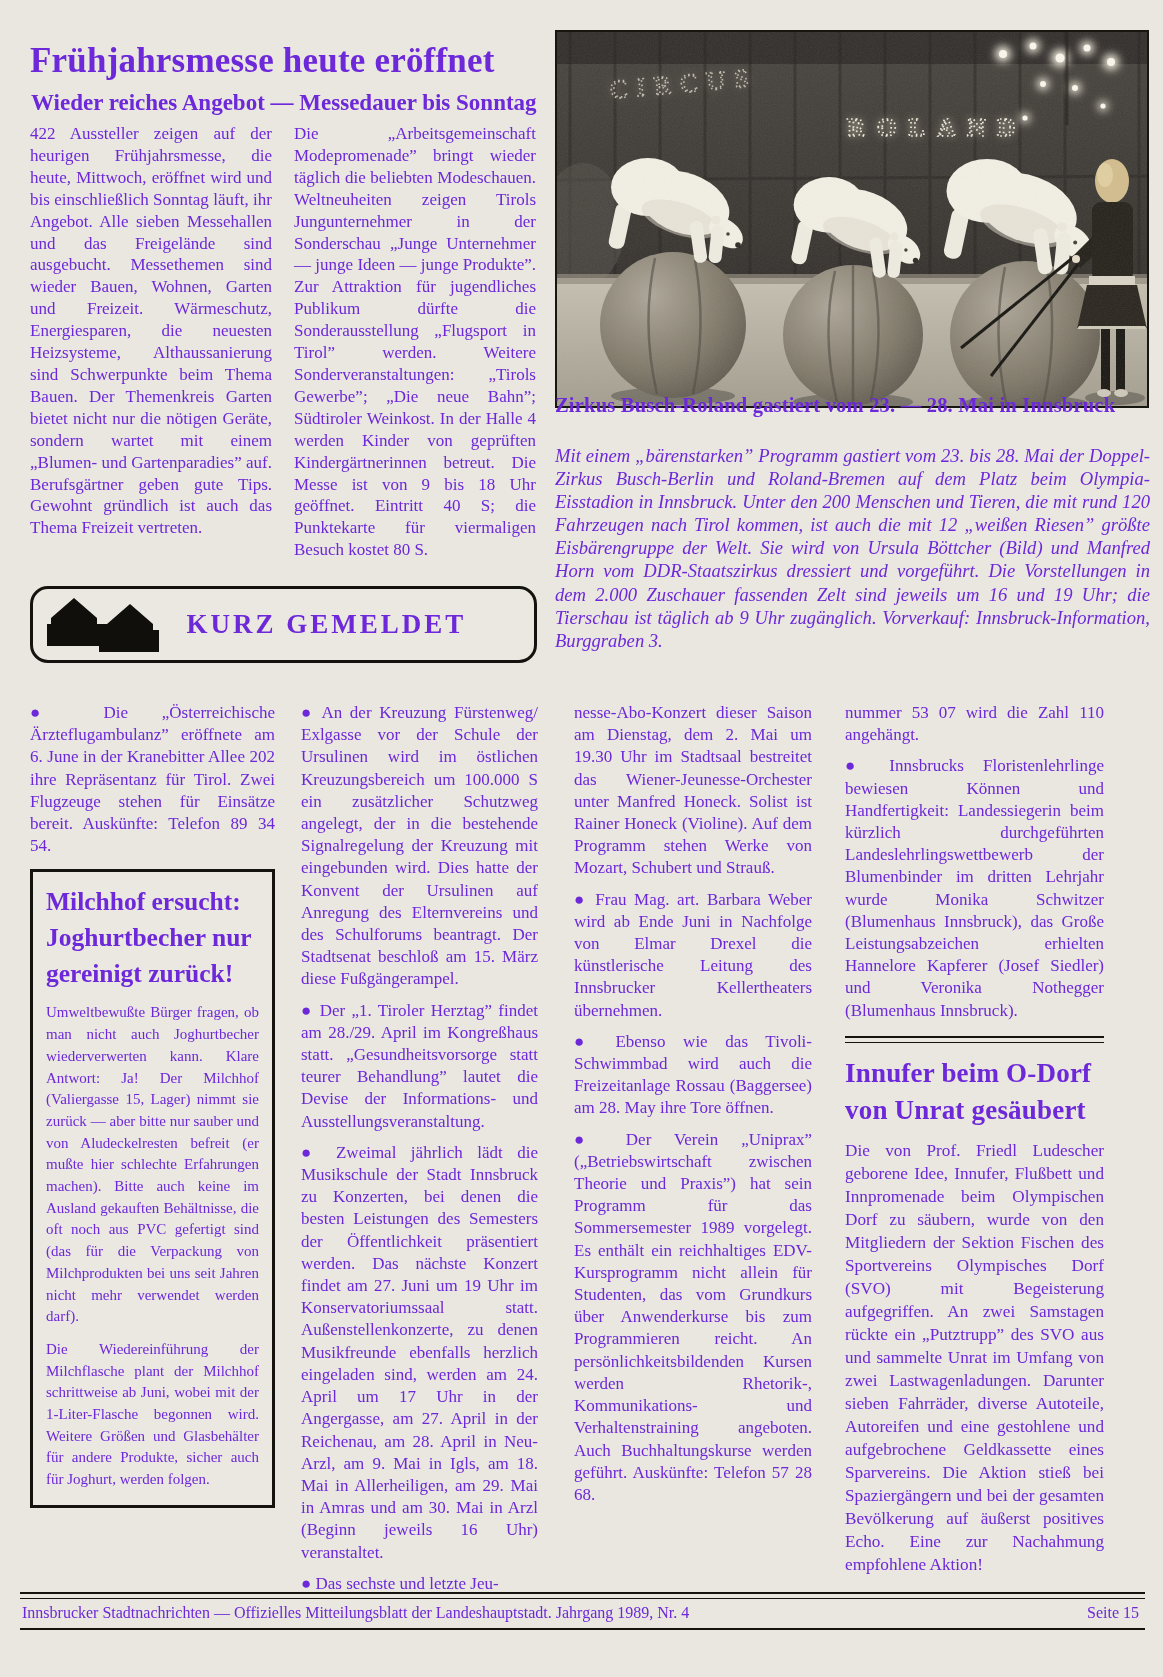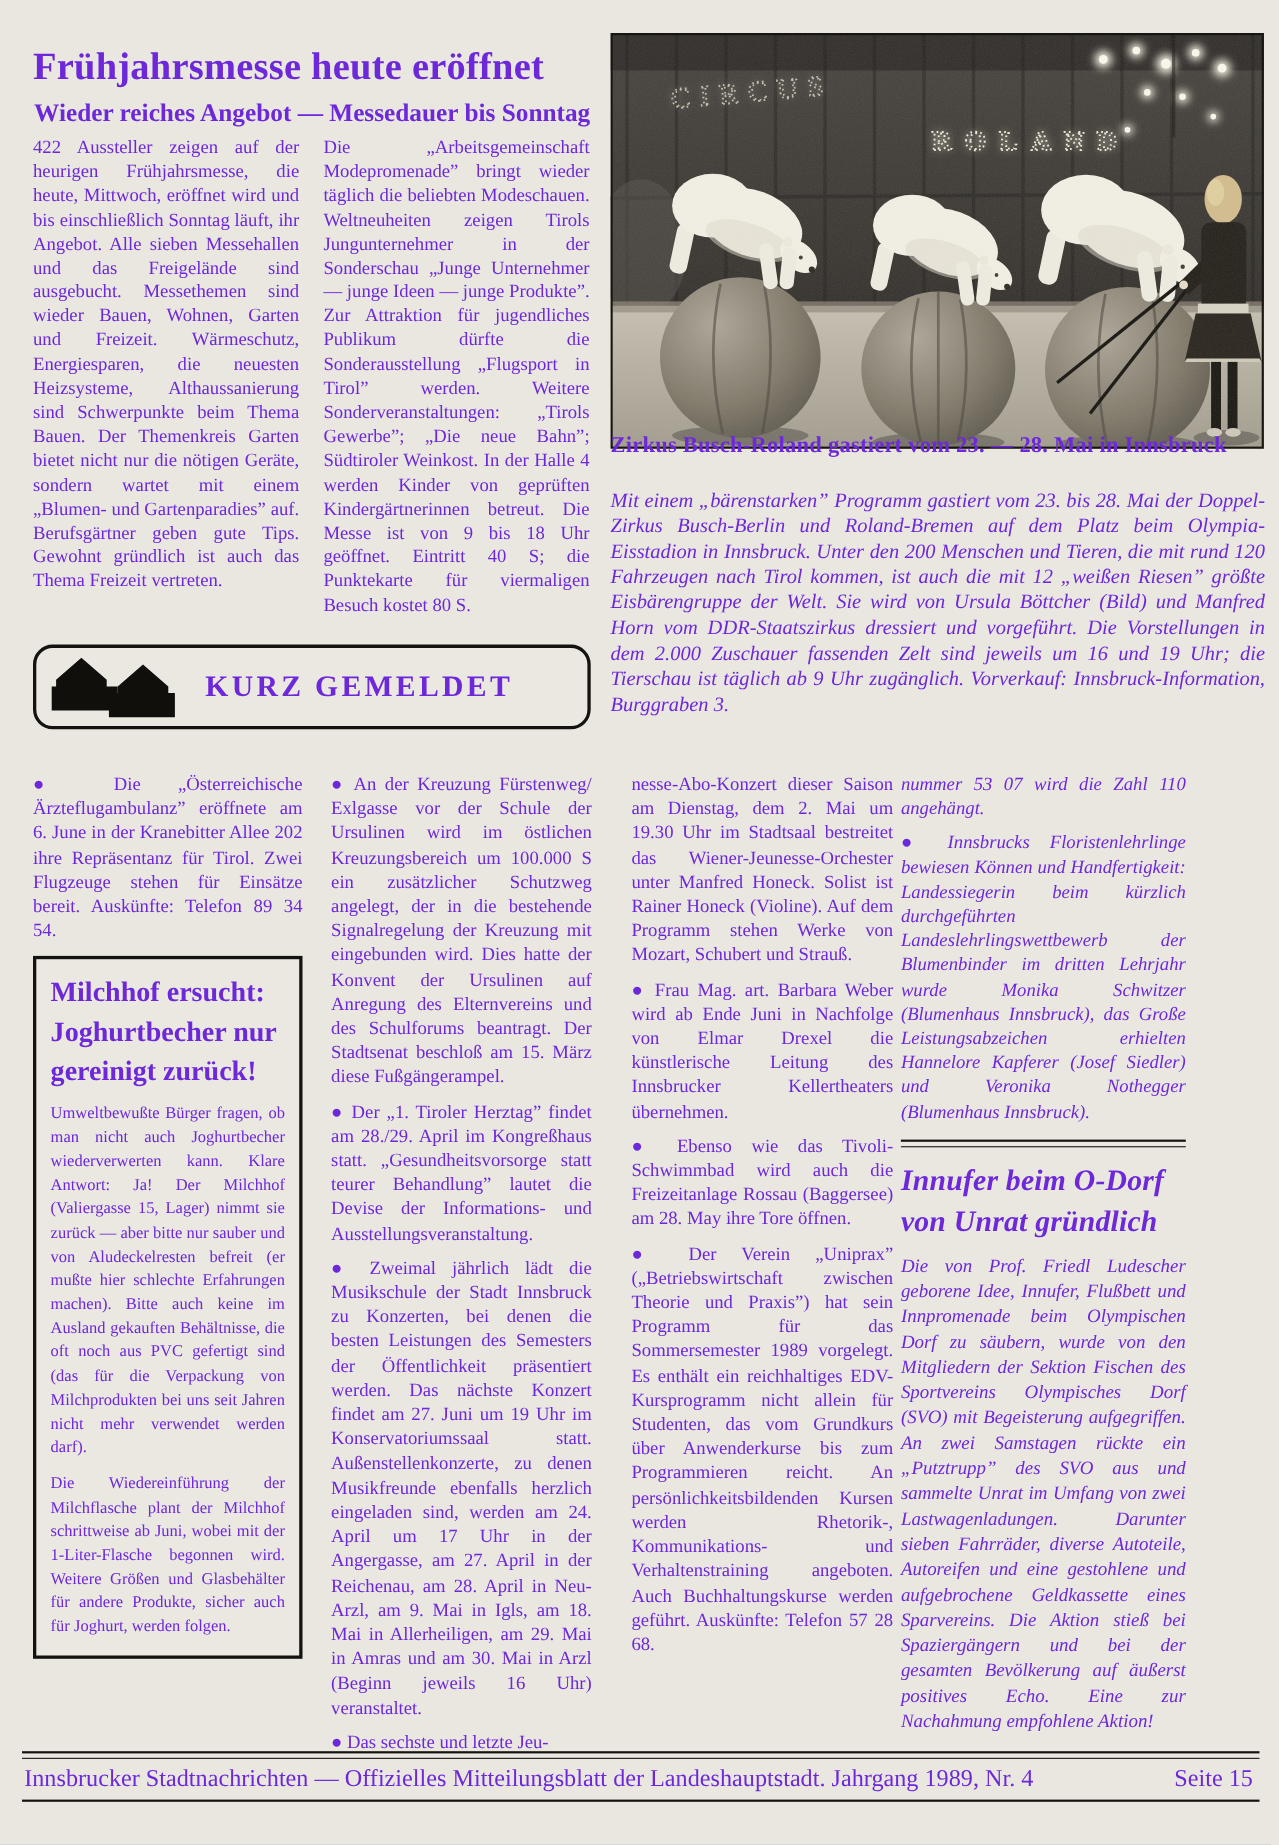--- a/index.html
+++ b/index.html
@@ -19,33 +19,33 @@
   .kurz-box{
     left:30px;top:586px;width:507px;height:77px;box-sizing:border-box;
     border:3px solid #14130f;border-radius:18px;background:#eae8e1;
     display:flex;align-items:center;padding:0 10px 0 14px;
   }
   .kurz-title{flex:1;text-align:center;font-size:27px;font-weight:bold;letter-spacing:3px;padding-right:30px;}
   .bcol{font-size:17px;}
   .bcol1{left:30px;top:702px;width:245px;}
   .bcol2{left:301px;top:702px;width:237px;}
   .bcol3{left:574px;top:702px;width:238px;}
-  .bcol4{left:819px;top:702px;width:259px;font-style:italic;}
+  .bcol4{left:845px;top:702px;width:259px;}
   .brief{margin:0 0 9px 0;line-height:22.2px;text-align:justify;hyphens:auto;}
   .milch-box{margin-top:12px;border:3px solid #14130f;padding:12px 13px 14px 13px;background:#eae8e1;}
   .milch-title div{font-size:25.5px;font-weight:bold;line-height:36px;}
   .milch-para{font-size:15px;line-height:21.7px;text-align:justify;hyphens:auto;margin:0;}
   .milch-para + .milch-para{margin-top:11px;}
   .milch-title{margin-bottom:10px;}
   .innufer-rule{margin:14px 0 12px 0;height:4px;border-top:2.5px solid #14130f;border-bottom:1.5px solid #14130f;}
   .innufer-h div{font-size:27px;font-weight:bold;line-height:37px;letter-spacing:.2px;}
   .innufer-body{margin-top:10px;font-size:17.2px;line-height:23px;text-align:justify;hyphens:auto;}
   .footer{left:20px;top:1592px;width:1125px;border-bottom:2px solid #14130f;}
   .f-rule{height:4px;border-top:2px solid #14130f;border-bottom:1px solid #14130f;}
-  .f-row{display:flex;justify-content:space-between;align-items:baseline;padding:5px 6px 6px 2px;font-size:22px;}
+  .f-row{display:flex;justify-content:space-between;align-items:baseline;padding:5px 6px 6px 2px;font-size:16px;}
 </style>
 </head>
 <body>
 
 <div class="page">
 
   <div class="abs headline">Frühjahrsmesse heute eröffnet</div>
   <div class="abs subhead">Wieder reiches Angebot — Messedauer bis Sonntag</div>
   <div class="abs lead-cols">
     <div class="lead-col">422 Aussteller zeigen auf der heurigen Frühjahrsmesse, die heute, Mittwoch, eröffnet wird und bis einschließlich Sonntag läuft, ihr Angebot. Alle sieben Messehallen und das Freigelände sind ausgebucht. Messethemen sind wieder Bauen, Wohnen, Garten und Freizeit. Wärmeschutz, Energiesparen, die neuesten Heizsysteme, Althaussanierung sind Schwerpunkte beim Thema Bauen. Der Themenkreis Garten bietet nicht nur die nötigen Geräte, sondern wartet mit einem „Blumen- und Gartenparadies” auf. Berufsgärtner geben gute Tips. Gewohnt gründlich ist auch das Thema Freizeit vertreten.</div>
@@ -237,21 +237,21 @@
     <p class="brief">●  Der Verein „Uniprax” („Betriebswirtschaft zwischen Theorie und Praxis”) hat sein Programm für das Sommersemester 1989 vorgelegt. Es enthält ein reichhaltiges EDV-Kursprogramm nicht allein für Studenten, das vom Grundkurs über Anwenderkurse bis zum Programmieren reicht. An persönlichkeitsbildenden Kursen werden Rhetorik-, Kommunikations- und Verhaltenstraining angeboten. Auch Buchhaltungskurse werden geführt. Auskünfte: Telefon 57 28 68.</p>
   </div>
 
   <div class="abs bcol bcol4">
     <p class="brief">nummer 53 07 wird die Zahl 110 angehängt.</p>
     <p class="brief">●  Innsbrucks Floristenlehrlinge bewiesen Können und Handfertigkeit: Landessiegerin beim kürzlich durchgeführten Landeslehrlingswettbewerb der Blumenbinder im dritten Lehrjahr wurde Monika Schwitzer (Blumenhaus Innsbruck), das Große Leistungsabzeichen erhielten Hannelore Kapferer (Josef Siedler) und Veronika Nothegger (Blumenhaus Innsbruck).</p>
     <div>
       <div class="innufer-rule"></div>
       <div class="innufer-h">
         <div>Innufer beim O-Dorf</div>
-        <div>von Unrat gründlich</div>
+        <div>von Unrat gesäubert</div>
       </div>
       <div class="innufer-body">Die von Prof. Friedl Ludescher geborene Idee, Innufer, Flußbett und Innpromenade beim Olympischen Dorf zu säubern, wurde von den Mitgliedern der Sektion Fischen des Sportvereins Olympisches Dorf (SVO) mit Begeisterung aufgegriffen. An zwei Samstagen rückte ein „Putztrupp” des SVO aus und sammelte Unrat im Umfang von zwei Lastwagenladungen. Darunter sieben Fahrräder, diverse Autoteile, Autoreifen und eine gestohlene und aufgebrochene Geldkassette eines Sparvereins. Die Aktion stieß bei Spaziergängern und bei der gesamten Bevölkerung auf äußerst positives Echo. Eine zur Nachahmung empfohlene Aktion!</div>
     </div>
   </div>
 
   <div class="abs footer">
     <div class="f-rule"></div>
     <div class="f-row">
       <span>Innsbrucker Stadtnachrichten — Offizielles Mitteilungsblatt der Landeshauptstadt. Jahrgang 1989, Nr. 4</span>
       <span>Seite 15</span>

